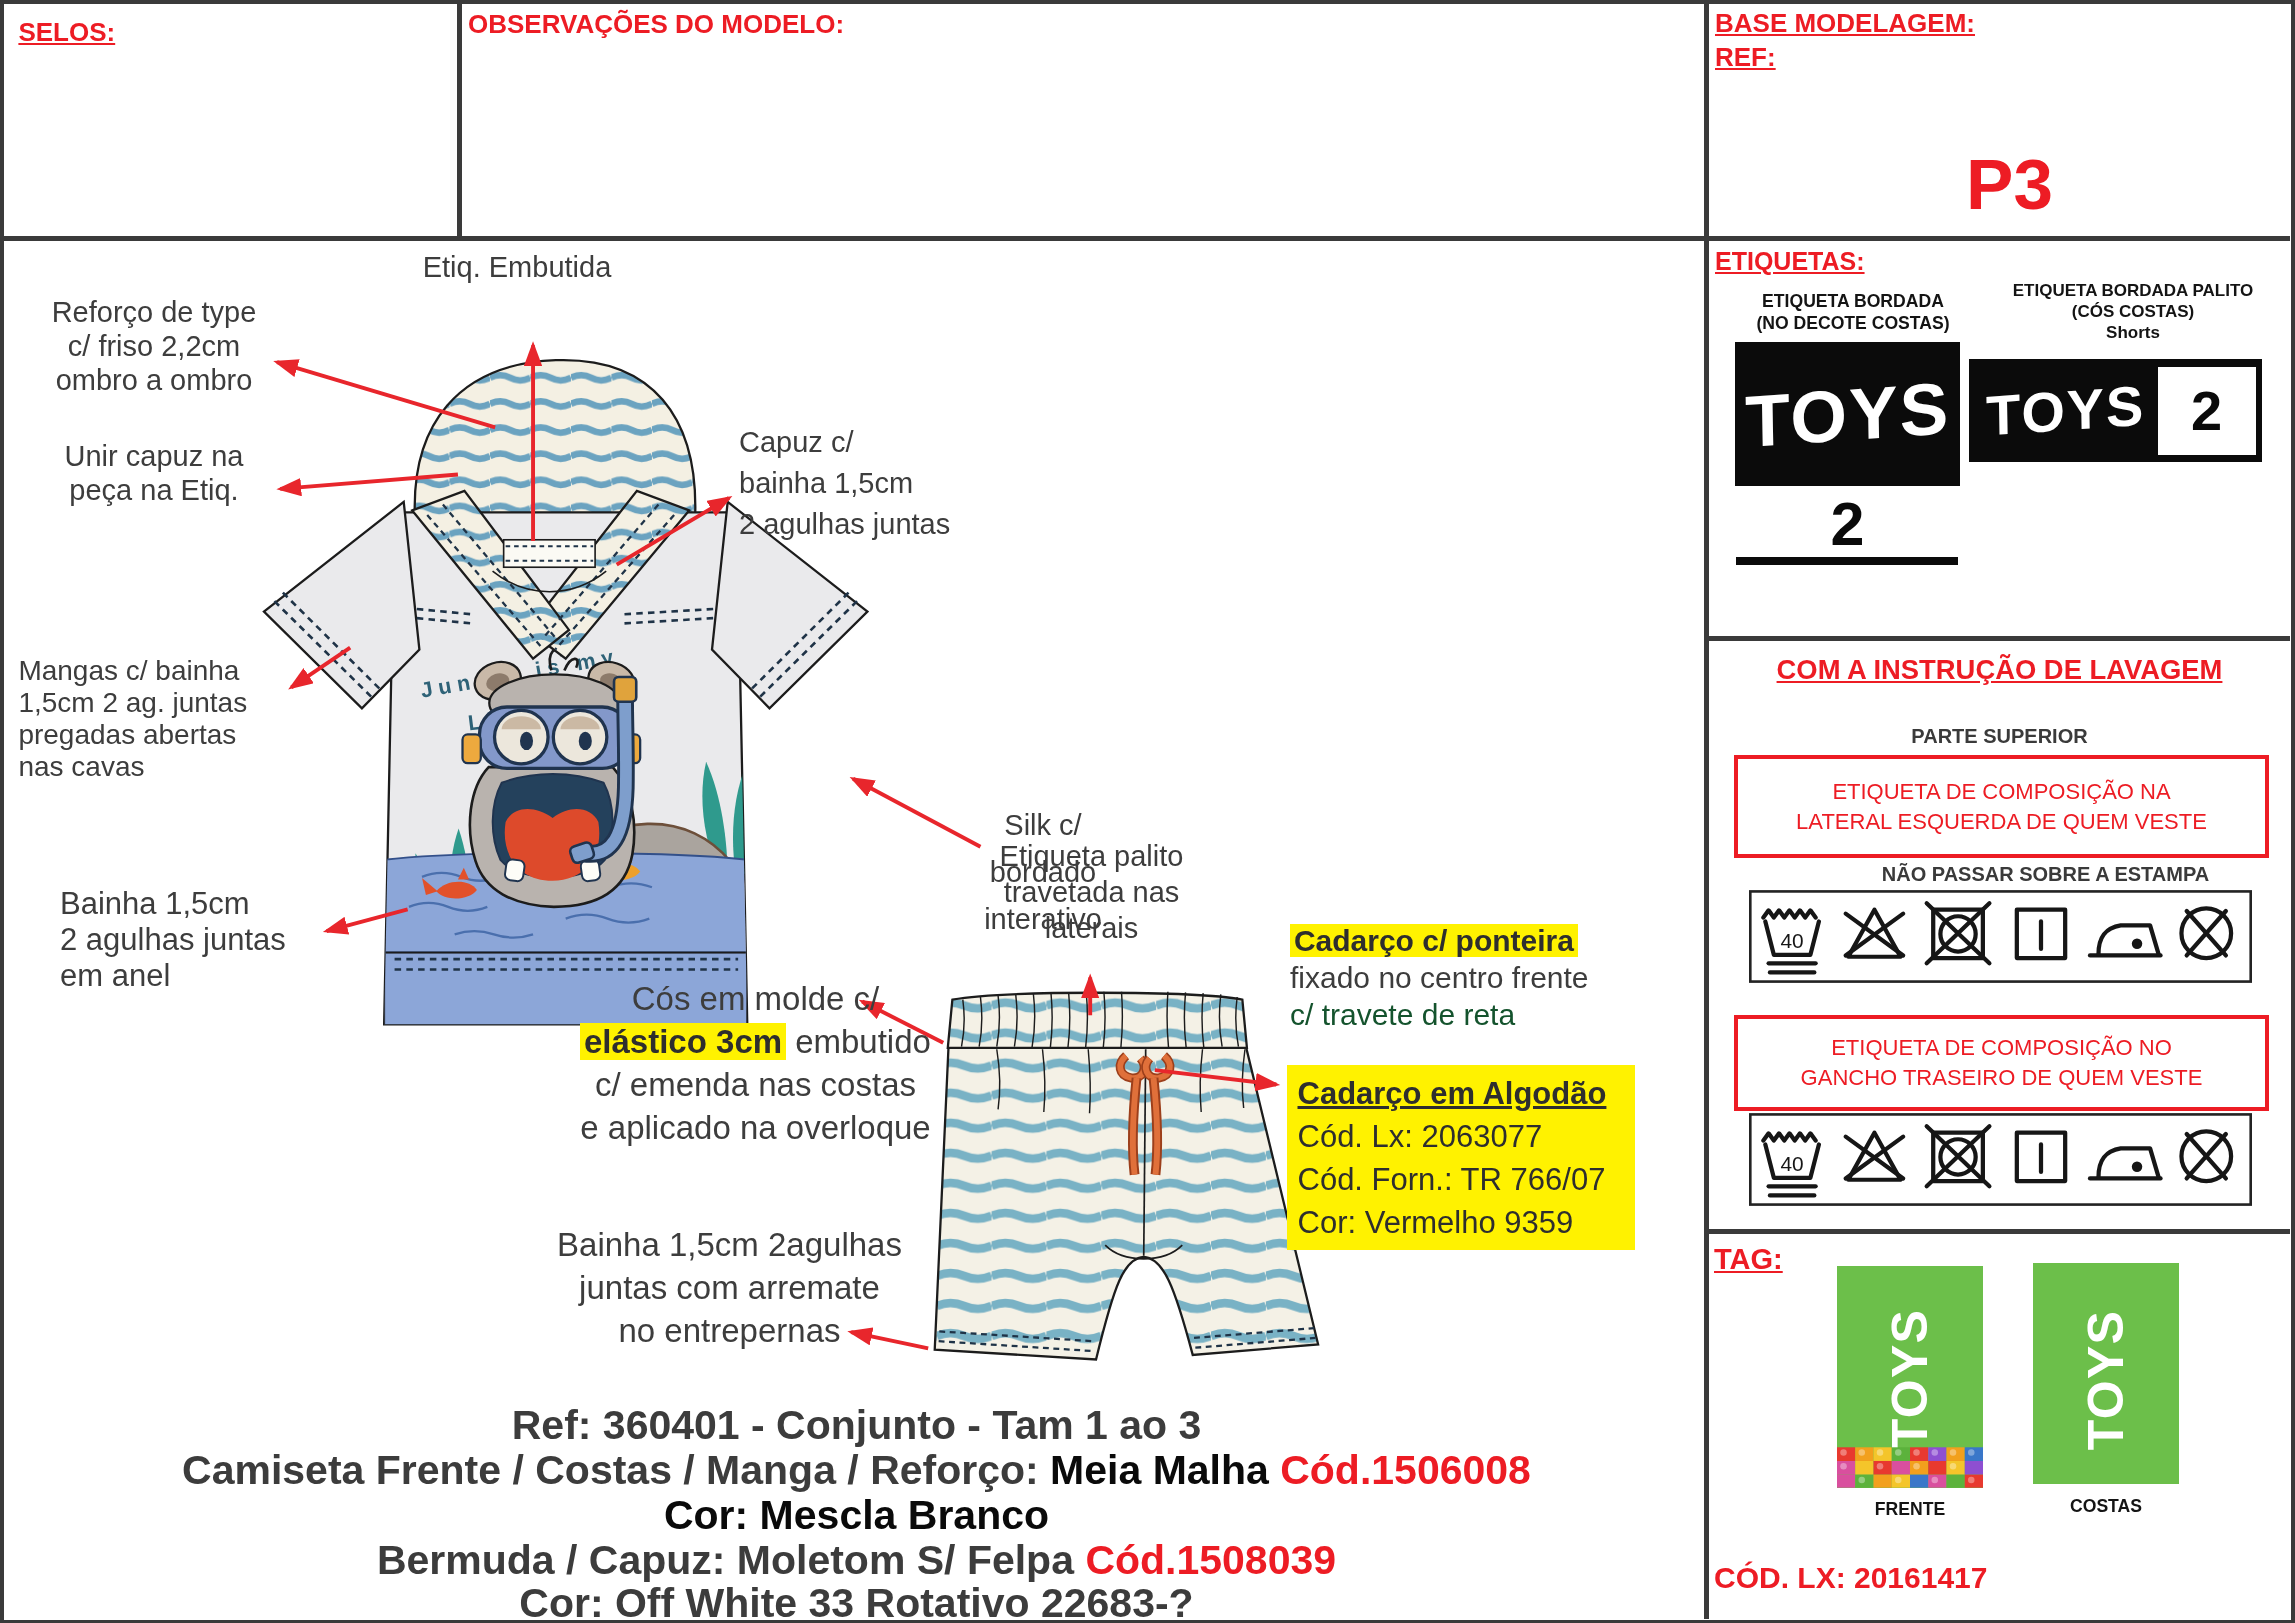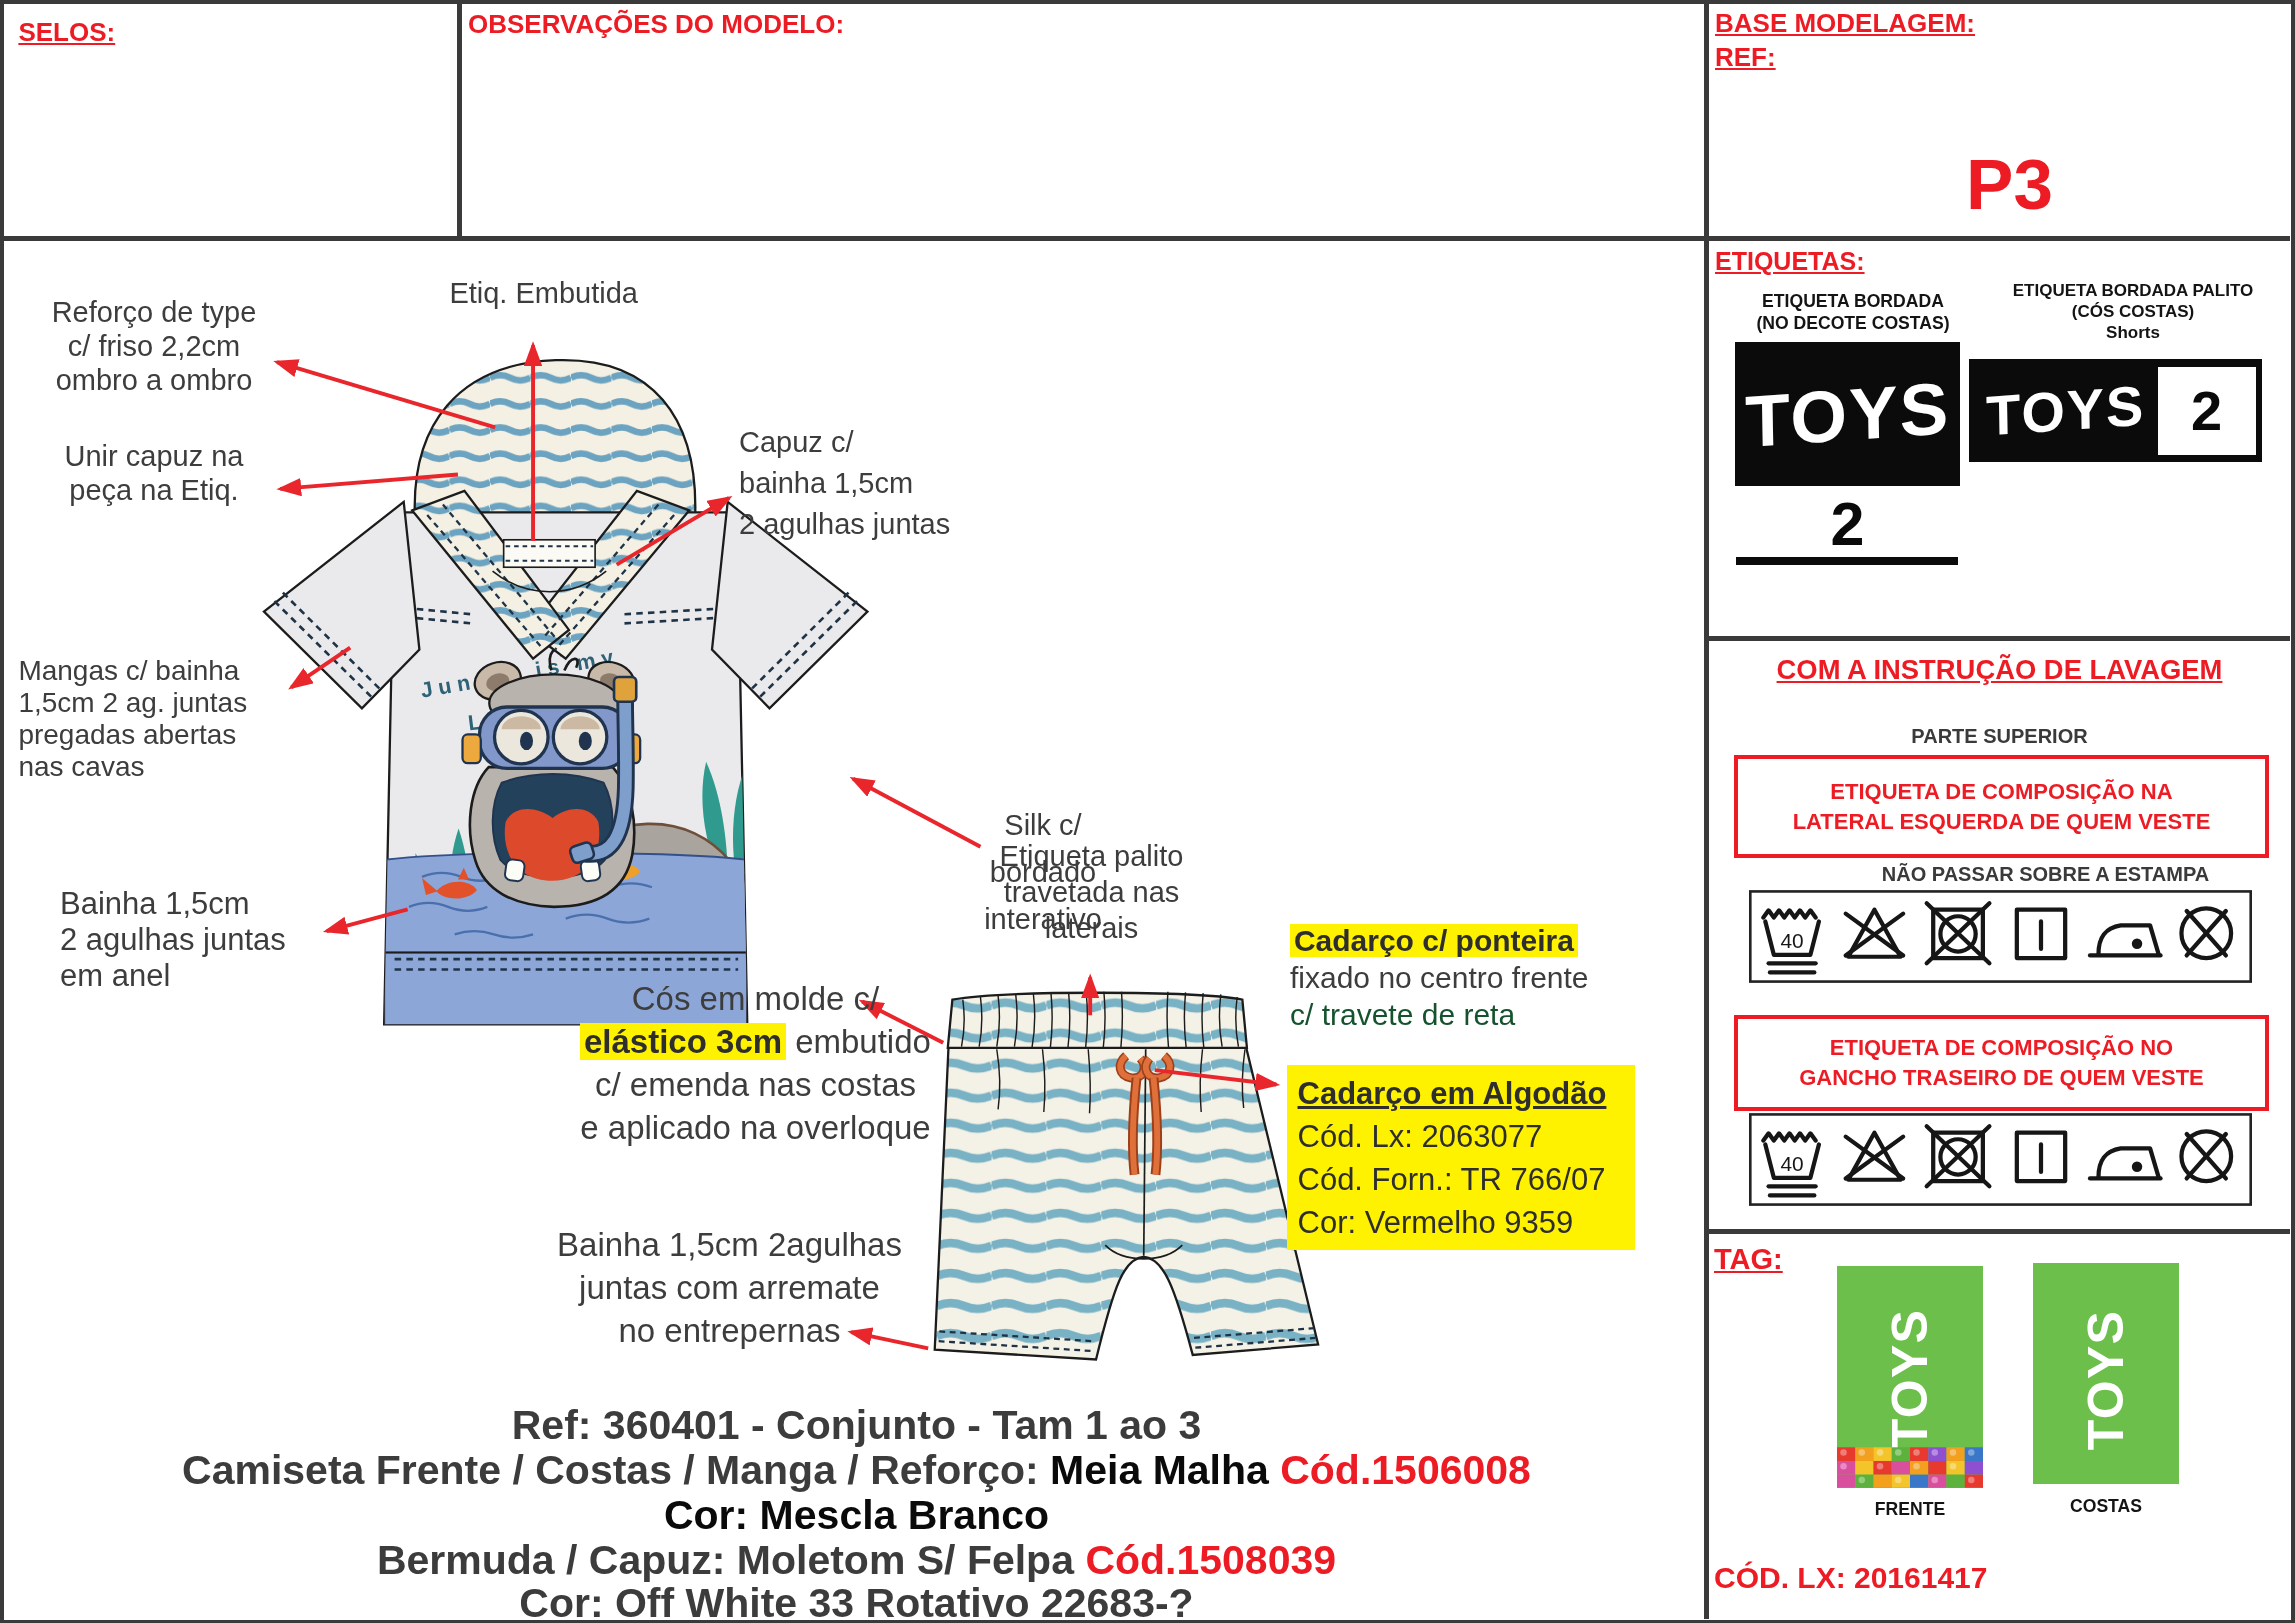--- a/index.html
+++ b/index.html
@@ -16,21 +16,21 @@
   .big-ann{font-size:33px;line-height:43px;}
   mark.hl{background:#fff200;padding:0 3.9px;font-weight:bold;color:#2e2e2e;}
   .yellow-box{position:absolute;background:#fff200;color:#2e2e2e;font-size:31px;line-height:43px;
               padding:6.5px 10.5px;text-align:left;}
   .yellow-box .t{font-weight:bold;text-decoration:underline;}
   .toys-logo{color:#fff;font-weight:900;letter-spacing:2px;display:inline-block;
              transform:rotate(-4deg) skewX(-3deg);}
   .black-label{position:absolute;background:#0b0b0b;display:flex;align-items:center;justify-content:center;}
   .panel-h{position:absolute;color:#ed1c24;font-weight:bold;text-decoration:underline;}
   .lbl-cap{position:absolute;color:#141414;font-weight:bold;text-align:center;}
-  .redbox{position:absolute;border:4.6px solid #ed1c24;color:#ed1c24;font-weight:bold;
+  .redbox{position:absolute;border:4.6px solid #ed1c24;color:#ed1c24;font-weight:normal;
           text-align:center;font-size:22px;line-height:30px;display:flex;align-items:center;justify-content:center;}
   .tag{position:absolute;background:#6cbf4a;}
   .tag .toys-vert{position:absolute;left:0;right:0;top:38%;text-align:center;
        transform:rotate(-90deg);color:#fff;font-weight:900;font-size:50px;letter-spacing:1.3px;}
   .footer-line{position:absolute;left:6.5px;width:1692px;text-align:center;font-weight:bold;
                font-size:41px;color:#3c3c3c;white-space:nowrap;}
   .footer-line .blk{color:#0a0a0a;}
   .footer-line .red{color:#ed1c24;}
 </style>
 </head>
@@ -277,21 +277,21 @@
       <path d="M530,985 L440,1046" marker-end="url(#ah)"></path>
       <path d="M618,1386 L494,1419" marker-end="url(#ah)"></path>
       <path d="M1495,1290 L1300,1186" marker-end="url(#ah)"></path>
       <path d="M1663,1548 L1663,1490" marker-end="url(#ah)"></path>
       <path d="M1438,1590 L1314,1527" marker-end="url(#ah)"></path>
       <path d="M1762,1632 L1948,1654" marker-end="url(#ah)"></path>
       <path d="M1415,2058 L1297,2033" marker-end="url(#ah)"></path>
     </g>
   </svg>
 
-  <div class="ann" style="left:392px;top:272px;width:242px;text-align:right;">
+  <div class="ann" style="left:392px;top:246px;width:242px;">
     <div>Etiq. Embutida</div>
   </div>
 
   <div class="ann" style="left:13px;top:291px;width:274px;">
     <div>Reforço de type</div>
     <div>c/ friso 2,2cm</div>
     <div>ombro a ombro</div>
   </div>
 
   <div class="ann" style="left:13px;top:435px;width:274px;">

